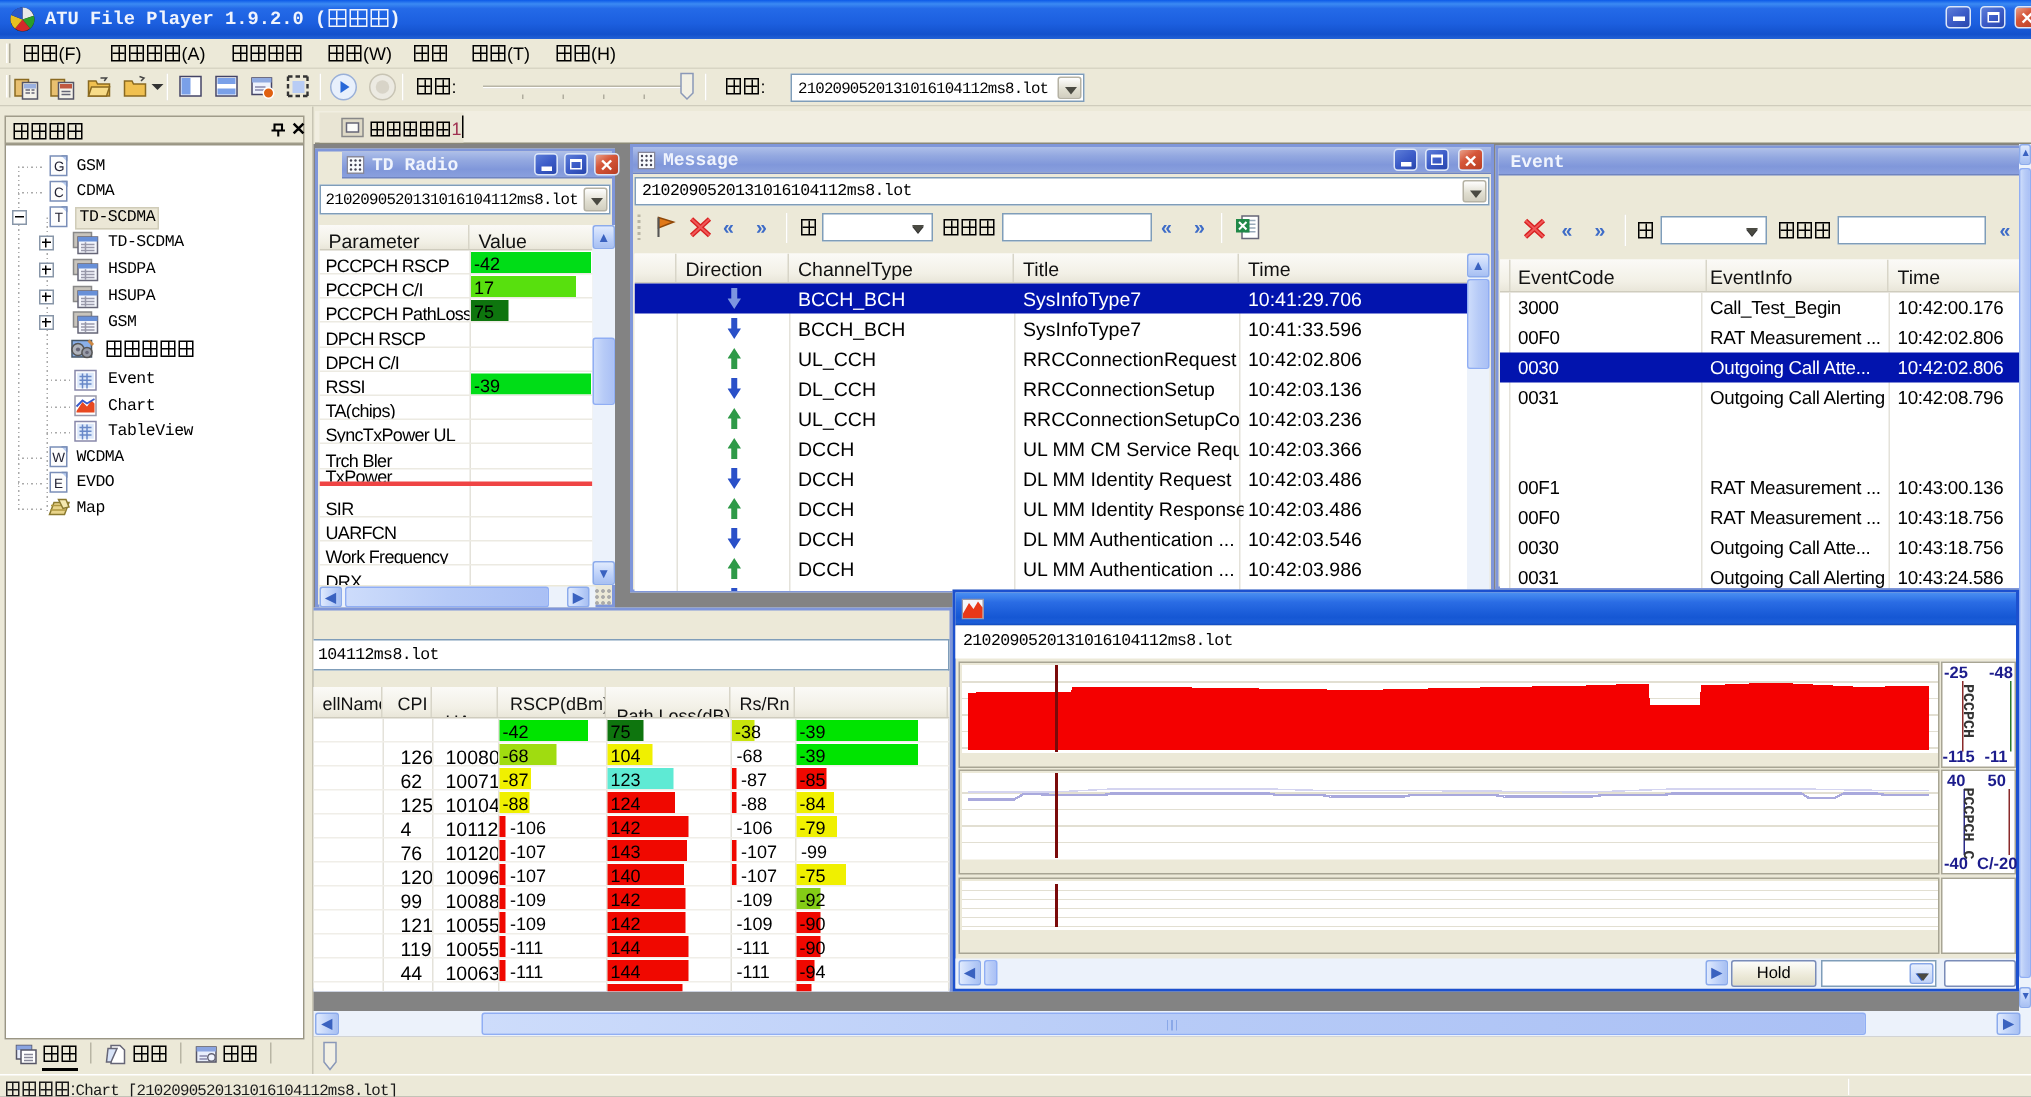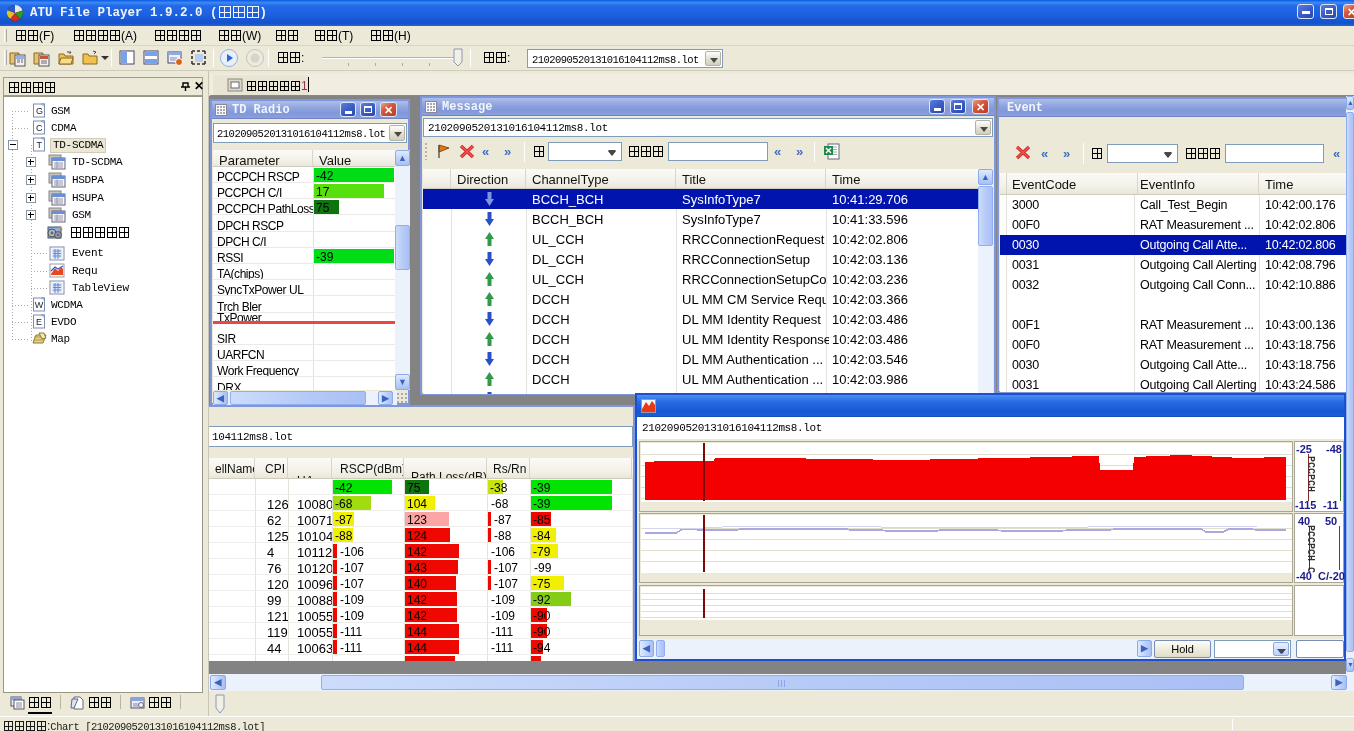--- a/index.html
+++ b/index.html
@@ -272,21 +272,21 @@
 
   <span class="abs" style="left:47px;top:8px">GSM</span>
   <span class="abs" style="left:47px;top:25px">CDMA</span>
   <span class="abs" style="left:46px;top:41px;background:#ebe7d6;border:1px solid #d0ccb8;padding:0 2px 1px 2px">TD-SCDMA</span>
   <span class="abs" style="left:68px;top:59px">TD-SCDMA</span>
   <span class="abs" style="left:68px;top:77px">HSDPA</span>
   <span class="abs" style="left:68px;top:95px">HSUPA</span>
   <span class="abs" style="left:68px;top:112px">GSM</span>
   <span class="abs" style="left:66px;top:130px"><i class="c"></i><i class="c"></i><i class="c"></i><i class="c"></i><i class="c"></i></span>
   <span class="abs" style="left:68px;top:150px">Event</span>
-  <span class="abs" style="left:68px;top:168px">Requ</span>
+  <span class="abs" style="left:68px;top:168px">Chart</span>
   <span class="abs" style="left:68px;top:185px">TableView</span>
   <span class="abs" style="left:47px;top:202px">WCDMA</span>
   <span class="abs" style="left:47px;top:219px">EVDO</span>
   <span class="abs" style="left:47px;top:236px">Map</span>
  </div>
  <div class="abs" style="left:8px;top:622px;width:196px;height:20px;font-size:12px" id="ptabs">
   <svg class="abs" style="left:2px;top:3px" width="15" height="14" viewBox="0 0 15 14">
         <rect x="1" y="1" width="10" height="9" fill="#e8eefc" stroke="#556"></rect>
         <rect x="1" y="1" width="10" height="3" fill="#8aa4e0"></rect>
         <rect x="4" y="4" width="10" height="9" fill="#fff" stroke="#556"></rect>
@@ -321,21 +321,21 @@
       <rect x="1" y="1" width="14" height="12" fill="#ded9c6" stroke="#888"></rect>
       <rect x="4" y="4" width="8" height="6" fill="#fff" stroke="#667" fill-opacity="0.9"></rect>
     </svg>
  <span class="abs" style="left:36px;top:5px;color:#000"><i class="c s"></i><i class="c s"></i><i class="c s"></i><i class="c s"></i><i class="c s"></i><span style="color:#a03050">1</span></span>
  <i class="abs" style="left:98px;top:3px;width:1px;height:15px;background:#000"></i>
 </div>
 
 <div class="abs" style="left:209px;top:96px;width:1145px;height:595px;background:#838383"></div>
 
 <div class="win win-i" style="left:210px;top:99px;width:200px;height:306px">
- <div class="abs wtitle-i" style="left:0;top:0;right:0;height:18px;border-bottom:1px solid #6f84c0">
+ <div class="abs wtitle-i" style="left:16px;top:0;right:0;height:18px;border-bottom:1px solid #6f84c0">
   <svg class="abs" style="left:3px;top:3px" width="12" height="12" viewBox="0 0 12 12">
         <rect x="0.5" y="0.5" width="11" height="11" fill="#f8fafd" stroke="#889"></rect>
         <g fill="#445">
           <circle cx="3" cy="3" r="0.8"></circle>
           <circle cx="6" cy="3" r="0.8"></circle>
           <circle cx="9" cy="3" r="0.8"></circle>
           <circle cx="3" cy="6" r="0.8"></circle>
           <circle cx="6" cy="6" r="0.8"></circle>
           <circle cx="9" cy="6" r="0.8"></circle>
           <circle cx="3" cy="9" r="0.8"></circle>
@@ -638,25 +638,20 @@
         </div>
    <div class="row sel" style="top:40px;height:20px">
           <span class="cell" style="left:6px;width:128px">0030</span>
           <span class="cell" style="left:134px;width:125px">Outgoing Call Atte...</span>
           <span class="cell" style="left:259px;width:93px">10:42:02.806</span>
         </div>
    <div class="row" style="top:60px;height:20px">
           <span class="cell" style="left:6px;width:128px">0031</span>
           <span class="cell" style="left:134px;width:125px">Outgoing Call Alerting</span>
           <span class="cell" style="left:259px;width:93px">10:42:08.796</span>
-        </div>
-   <div class="row" style="top:80px;height:20px">
-          <span class="cell" style="left:6px;width:128px">0032</span>
-          <span class="cell" style="left:134px;width:125px">Outgoing Call Conn...</span>
-          <span class="cell" style="left:259px;width:93px">10:42:10.886</span>
         </div>
    <div class="row" style="top:120px;height:20px">
           <span class="cell" style="left:6px;width:128px">00F1</span>
           <span class="cell" style="left:134px;width:125px">RAT Measurement ...</span>
           <span class="cell" style="left:259px;width:93px">10:43:00.136</span>
         </div>
    <div class="row" style="top:140px;height:20px">
           <span class="cell" style="left:6px;width:128px">00F0</span>
           <span class="cell" style="left:134px;width:125px">RAT Measurement ...</span>
           <span class="cell" style="left:259px;width:93px">10:43:18.756</span>
@@ -708,21 +703,21 @@
           <span class="cell" style="left:82px;width:41px;padding-top:2px">10080</span>
           <span class="bar" style="left:124px;width:38px;background:#a0dc10">-68</span>
           <span class="bar" style="left:196px;width:30px;background:#f0f000">104</span>
           <span class="bar" style="left:280px">-68</span>
           <span class="bar" style="left:322px;width:81px;background:#00e400">-39</span>
         </div>
    <div class="row" style="top:32px;height:16px;border-bottom:1px solid #f0eee8">
           <span class="cell" style="left:52px;width:27px;padding-top:2px">62</span>
           <span class="cell" style="left:82px;width:41px;padding-top:2px">10071</span>
           <span class="bar" style="left:124px;width:21px;background:#f0f000">-87</span>
-          <span class="bar" style="left:196px;width:44px;background:#fca5a5">123</span>
+          <span class="bar" style="left:196px;width:44px;background:#5eead4">123</span>
           <span class="bar" style="left:279px;width:3px;background:#f00800"></span>
           <span class="bar" style="left:283px">-87</span>
           <span class="bar" style="left:322px;width:20px;background:#f00800">-85</span>
         </div>
    <div class="row" style="top:48px;height:16px;border-bottom:1px solid #f0eee8">
           <span class="cell" style="left:52px;width:27px;padding-top:2px">125</span>
           <span class="cell" style="left:82px;width:41px;padding-top:2px">10104</span>
           <span class="bar" style="left:124px;width:20px;background:#f0f000">-88</span>
           <span class="bar" style="left:196px;width:45px;background:#f00800">124</span>
           <span class="bar" style="left:279px;width:3px;background:#f00800"></span>
@@ -758,21 +753,21 @@
           <span class="bar" style="left:283px">-107</span>
           <span class="bar" style="left:322px;width:33px;background:#f0f000">-75</span>
         </div>
    <div class="row" style="top:112px;height:16px;border-bottom:1px solid #f0eee8">
           <span class="cell" style="left:52px;width:27px;padding-top:2px">99</span>
           <span class="cell" style="left:82px;width:41px;padding-top:2px">10088</span>
           <span class="bar" style="left:124px;width:4px;background:#f00800"></span>
           <span class="bar" style="left:129px">-109</span>
           <span class="bar" style="left:196px;width:52px;background:#f00800">142</span>
           <span class="bar" style="left:280px">-109</span>
-          <span class="bar" style="left:322px;width:40px;background:#84cc16">-92</span>
+          <span class="bar" style="left:322px;width:16px;background:#84cc16">-92</span>
         </div>
    <div class="row" style="top:128px;height:16px;border-bottom:1px solid #f0eee8">
           <span class="cell" style="left:52px;width:27px;padding-top:2px">121</span>
           <span class="cell" style="left:82px;width:41px;padding-top:2px">10055</span>
           <span class="bar" style="left:124px;width:4px;background:#f00800"></span>
           <span class="bar" style="left:129px">-109</span>
           <span class="bar" style="left:196px;width:52px;background:#f00800">142</span>
           <span class="bar" style="left:280px">-109</span>
           <span class="bar" style="left:322px;width:16px;background:#f00800">-90</span>
         </div>

